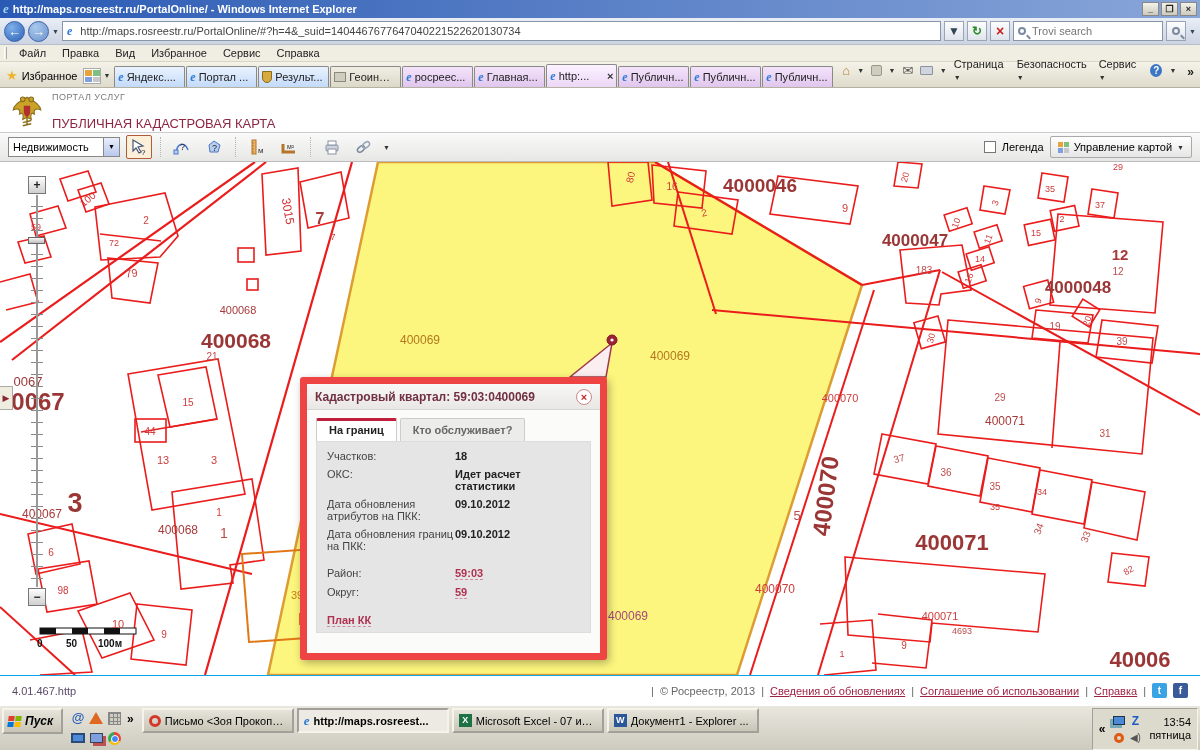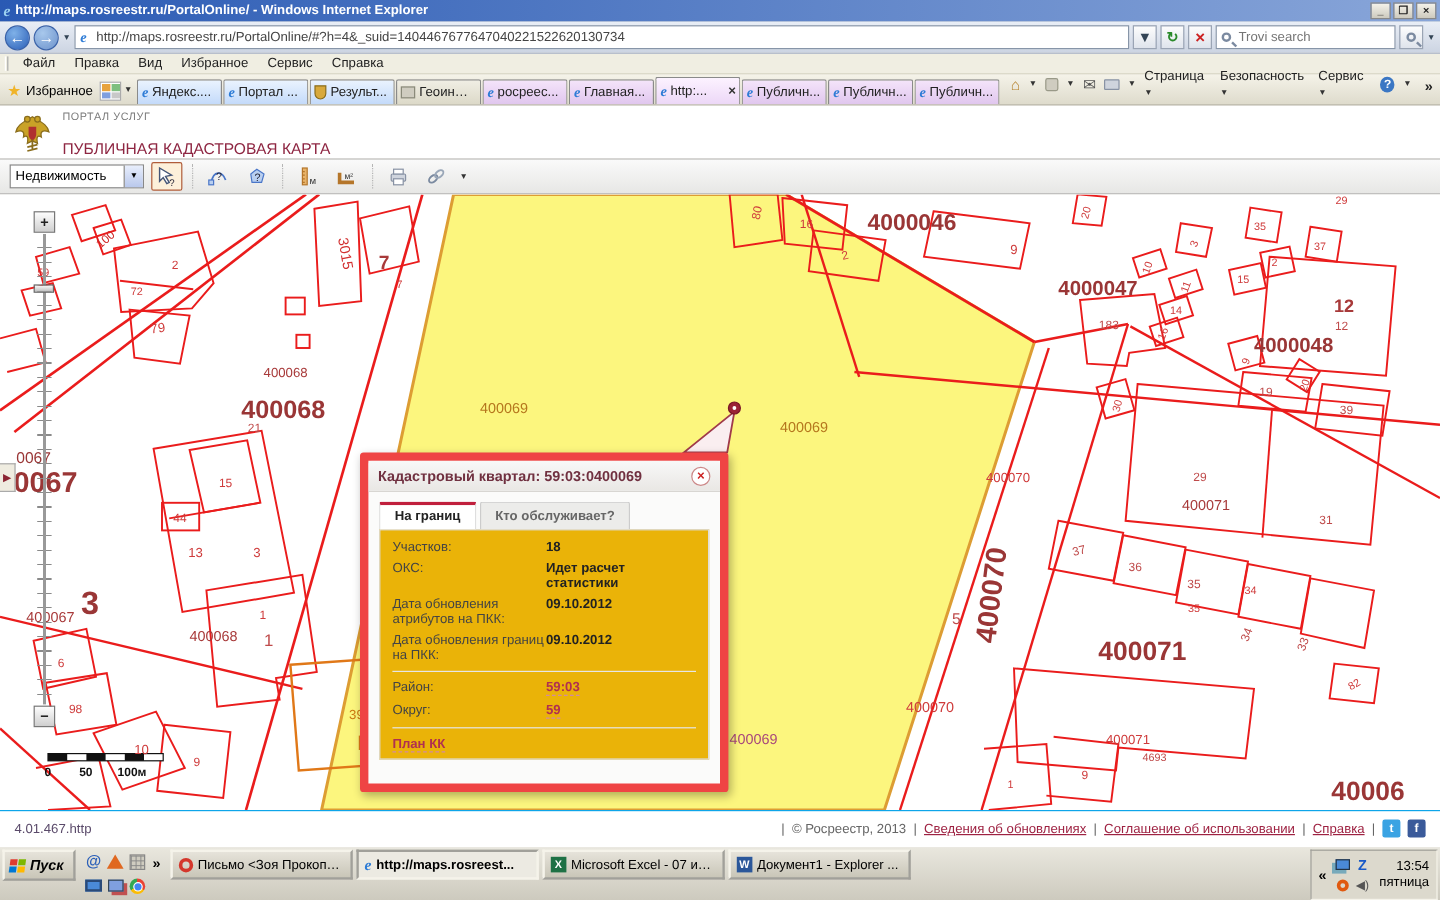--- a/index.html
+++ b/index.html
@@ -97,21 +97,21 @@
     border-radius:3px;box-shadow:2px 3px 8px rgba(0,0,0,.3);font-size:11px;}
   .popup-title{height:26px;background:linear-gradient(#f8f8f8,#e9e7e4);border-bottom:1px solid #d8d6d2;
     display:flex;align-items:center;padding:0 8px;border-radius:3px 3px 0 0;}
   .popup-title-text{font-weight:bold;color:#703040;font-size:12px;}
   .popup-close{margin-left:auto;width:16px;height:16px;border:1px solid #cc8888;border-radius:50%;background:#fff;
     color:#c22;font-weight:bold;font-size:11px;line-height:14px;text-align:center;}
   .ptabs{display:flex;gap:3px;padding:8px 9px 0;}
   .ptab{border:1px solid #ccc;border-bottom:none;background:#ececea;color:#666;font-weight:bold;
     padding:5px 12px;border-radius:2px 2px 0 0;}
   .ptab.active{background:#fff;color:#222;border-top:3px solid #c01f3c;padding-top:3px;}
-  .pcontent{margin:0 9px 20px;border:1px solid #ddd;background:#eab308;padding:8px 10px 6px;}
+  .pcontent{margin:0 9px 20px;border:1px solid #ddd;background:#e5e5e5;padding:8px 10px 6px;}
   .prow{display:flex;margin-bottom:6px;}
   .plabel{width:128px;color:#444;flex:0 0 auto;}
   .pvalue{font-weight:bold;color:#222;}
   .pdivider{border-top:1px solid #e6e6e6;margin:7px 0;}
   .plink{color:#b03050;font-weight:bold;border-bottom:1px dashed #d38aa0;}
   .pfoot{margin-top:4px;}
   
   .sitefooter{height:30px;background:#fff;border-top:1px solid #0ea5e9;display:flex;align-items:center;padding:0 12px;font-size:11px;}
   .version{color:#5a4a6a;}
   .flinks{margin-left:auto;display:flex;align-items:center;gap:6px;color:#666;}
@@ -332,20 +332,34 @@
       <rect x="5" y="11" width="8" height="5" fill="#fff" stroke="#8892a4"></rect>
     </svg>
   </div>
   <div class="toolbtn">
     <svg width="18" height="18" viewBox="0 0 18 18">
       <ellipse cx="6" cy="11" rx="4" ry="2.5" fill="none" stroke="#7b8aa0" stroke-width="1.6" transform="rotate(-40 6 11)"></ellipse>
       <ellipse cx="11" cy="7" rx="4" ry="2.5" fill="none" stroke="#9aa7b8" stroke-width="1.6" transform="rotate(-40 11 7)"></ellipse>
     </svg>
   </div>
   <span class="dsm">▼</span>
+  <div class="tright">
+    <span class="cb"></span>
+    <span>Легенда</span>
+    <div class="mapctlbtn">
+      <span class="gridic">
+          <i></i>
+          <i></i>
+          <i></i>
+          <i></i>
+        </span>
+      <span>Управление картой</span>
+      <span class="dsm">▼</span>
+    </div>
+  </div>
 </div>
 
 <div class="maparea">
   <svg width="1200" height="513" viewBox="0 0 1200 513">
     <rect width="1200" height="513" fill="#ffffff"></rect>
     <polygon points="378,0 655,0 862,123 737,513 268,513" fill="#fcf67e" stroke="#dd9d33" stroke-width="2.5"></polygon>
     <g stroke="#ea1c1c" fill="none" stroke-width="1.6">
       <path d="M255,0 L0,180" stroke-width="2.2"></path>
         <path d="M266,0 L12,198" stroke-width="2.2"></path>
       <path d="M352,0 L205,513" stroke-width="2.2"></path>

